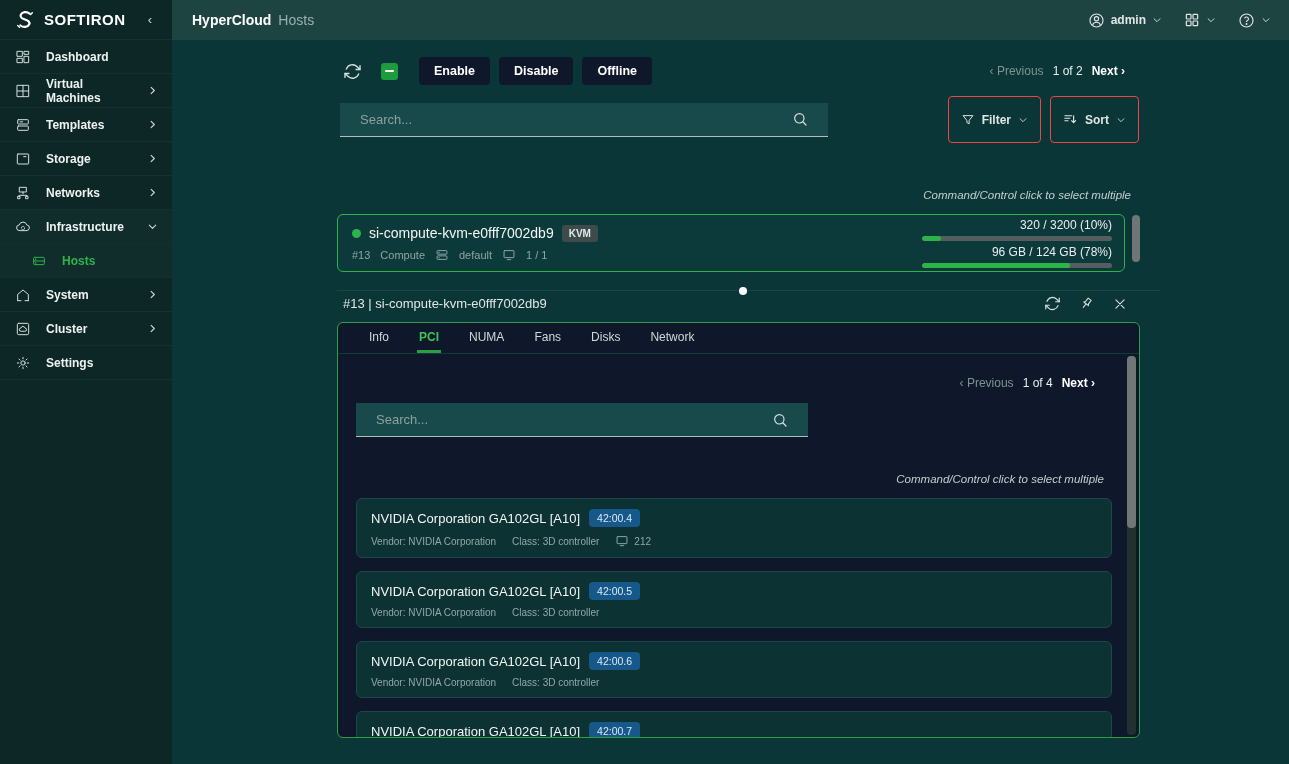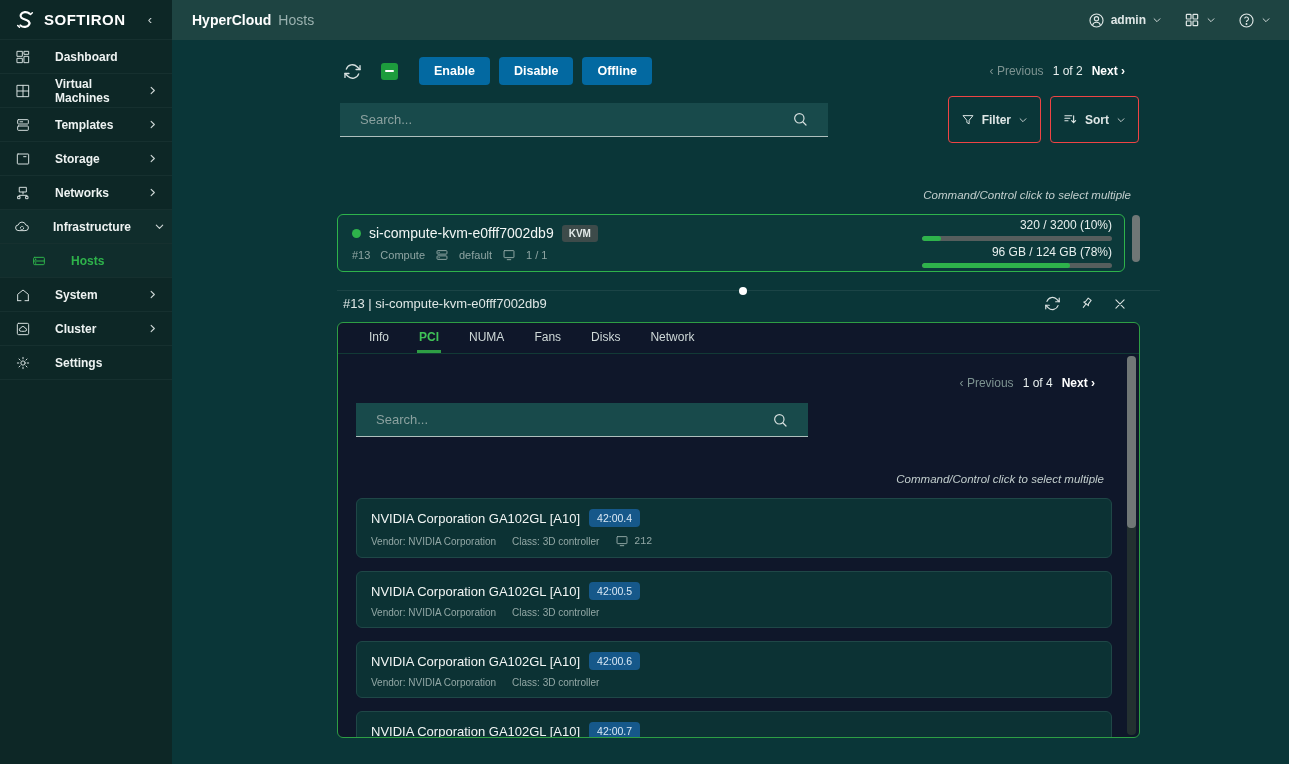--- a/index.html
+++ b/index.html
@@ -9,21 +9,21 @@
     background:#0a3638; color:#e8efee; display:flex;
   }
   svg { display:block; }
 
   
   .sidebar { width:172px; min-width:172px; height:100%; background:#0d2726; display:flex; flex-direction:column; }
   .logo-row { height:40px; display:flex; align-items:center; padding:0 14px; gap:8px; border-bottom:1px solid #16302f; }
   .logo-mark { color:#ffffff; }
   .logo-text { font-size:15px; font-weight:bold; letter-spacing:.5px; color:#ffffff; flex:1; }
   .collapse-btn { color:#cfd8d7; font-size:13px; cursor:pointer; padding-right:6px; }
-  .side-item { height:34px; display:flex; align-items:center; gap:23px; padding:0 14px; border-bottom:1px solid #16302f; cursor:pointer; }
+  .side-item { height:34px; display:flex; align-items:center; gap:14px; padding:0 14px; border-bottom:1px solid #16302f; cursor:pointer; }
   .side-item.grp { background:#102d2c; }
   .side-icon { width:18px; display:flex; justify-content:center; color:#d4dedd; }
   .side-item.child { padding-left:30px; }
   .side-item.active .side-label { color:#2eb34b; }
   .side-item.active .side-icon { color:#2eb34b; }
   .side-label { flex:1; font-size:12px; font-weight:600; color:#eef3f2; }
   .side-chevron { color:#cfd8d7; }
 
   
   .right-col { flex:1; display:flex; flex-direction:column; height:100%; }
@@ -36,21 +36,21 @@
 
   .main { flex:1; position:relative; background:#0a3638; overflow:hidden; }
   .content { margin-left:165px; width:803px; }
 
   
   .actions-row { display:flex; align-items:center; margin-top:17px; height:28px; }
   .icon-btn { color:#d7e0df; cursor:pointer; display:flex; align-items:center; }
   .refresh-main { margin-left:6px; }
   .select-all { width:17px; height:17px; background:#1d9c3d; border-radius:3px; margin-left:19px; position:relative; cursor:pointer; }
   .select-all::after { content:""; position:absolute; left:4px; right:4px; top:7.5px; height:2px; background:#ffffff; border-radius:1px; }
-  .btn { background:#0369a1; color:#ffffff; border:none; font-family:inherit; font-size:12.5px; font-weight:bold; padding:7px 15px; border-radius:4px; cursor:pointer; margin-left:9px; }
+  .btn { background:#0f172a; color:#ffffff; border:none; font-family:inherit; font-size:12.5px; font-weight:bold; padding:7px 15px; border-radius:4px; cursor:pointer; margin-left:9px; }
   .btn:first-of-type { margin-left:21px; }
   .pagination { margin-left:auto; display:flex; align-items:center; gap:9px; font-size:12px; margin-right:15px; }
   .pg-prev { color:#7d9391; cursor:default; }
   .pg-count { color:#e8efee; }
   .pg-next { color:#ffffff; font-weight:bold; cursor:pointer; }
 
   
   .search-row { display:flex; align-items:center; margin-top:11px; }
   .search-box { height:34px; background:#184a4b; border-bottom:1px solid #aebfbd; display:flex; align-items:center; padding:0 20px; }
   .search-box input { flex:1; background:transparent; border:none; outline:none; color:#e8efee; font-family:inherit; font-size:13px; }
@@ -97,21 +97,21 @@
   .panel-scroll-thumb { width:9px; height:172px; background:#707776; border-radius:4px; }
   .pagination-detail { justify-content:flex-end; margin-top:22px; margin-right:44px; }
   .search-detail { width:452px; margin-left:18px; margin-top:13px; }
   .hint-detail { margin-top:36px; padding-right:35px; }
 
   .device-card { width:756px; margin-left:18px; margin-top:13px; border:1px solid #1f4747; border-radius:6px; background:#0c3234; padding:10px 14px 9px; cursor:pointer; }
   .device-top { display:flex; align-items:center; gap:9px; }
   .device-name { font-size:13px; color:#f2f6f5; }
   .device-slot-badge { background:#16588a; color:#dbe9f5; font-size:10.5px; padding:3px 8px; border-radius:4px; }
   .device-meta { display:flex; align-items:center; gap:16px; margin-top:7px; font-size:10px; color:#93a8a6; }
-  .device-vms { display:flex; align-items:center; gap:5px;font-family:Liberation Mono, monospace; }
+  .device-vms { display:flex; align-items:center; gap:5px; }
 </style>
 </head>
 <body>
 
 <nav class="sidebar">
   <div class="logo-row">
     <span class="logo-mark">
       <svg width="22" height="22" viewBox="0 0 24 24" fill="none" stroke="currentColor" stroke-width="2.4" stroke-linecap="round">
         <path d="M17 5c-3-2.4-8-2-9.5 1C6 9 9 10.5 12 11.5c3 1 6 2.5 4.5 5.5-1.5 3-6.5 3.4-9.5 1"></path>
         <path d="M4 18l2 2M18 6l2-2" stroke-width="1.6"></path>

